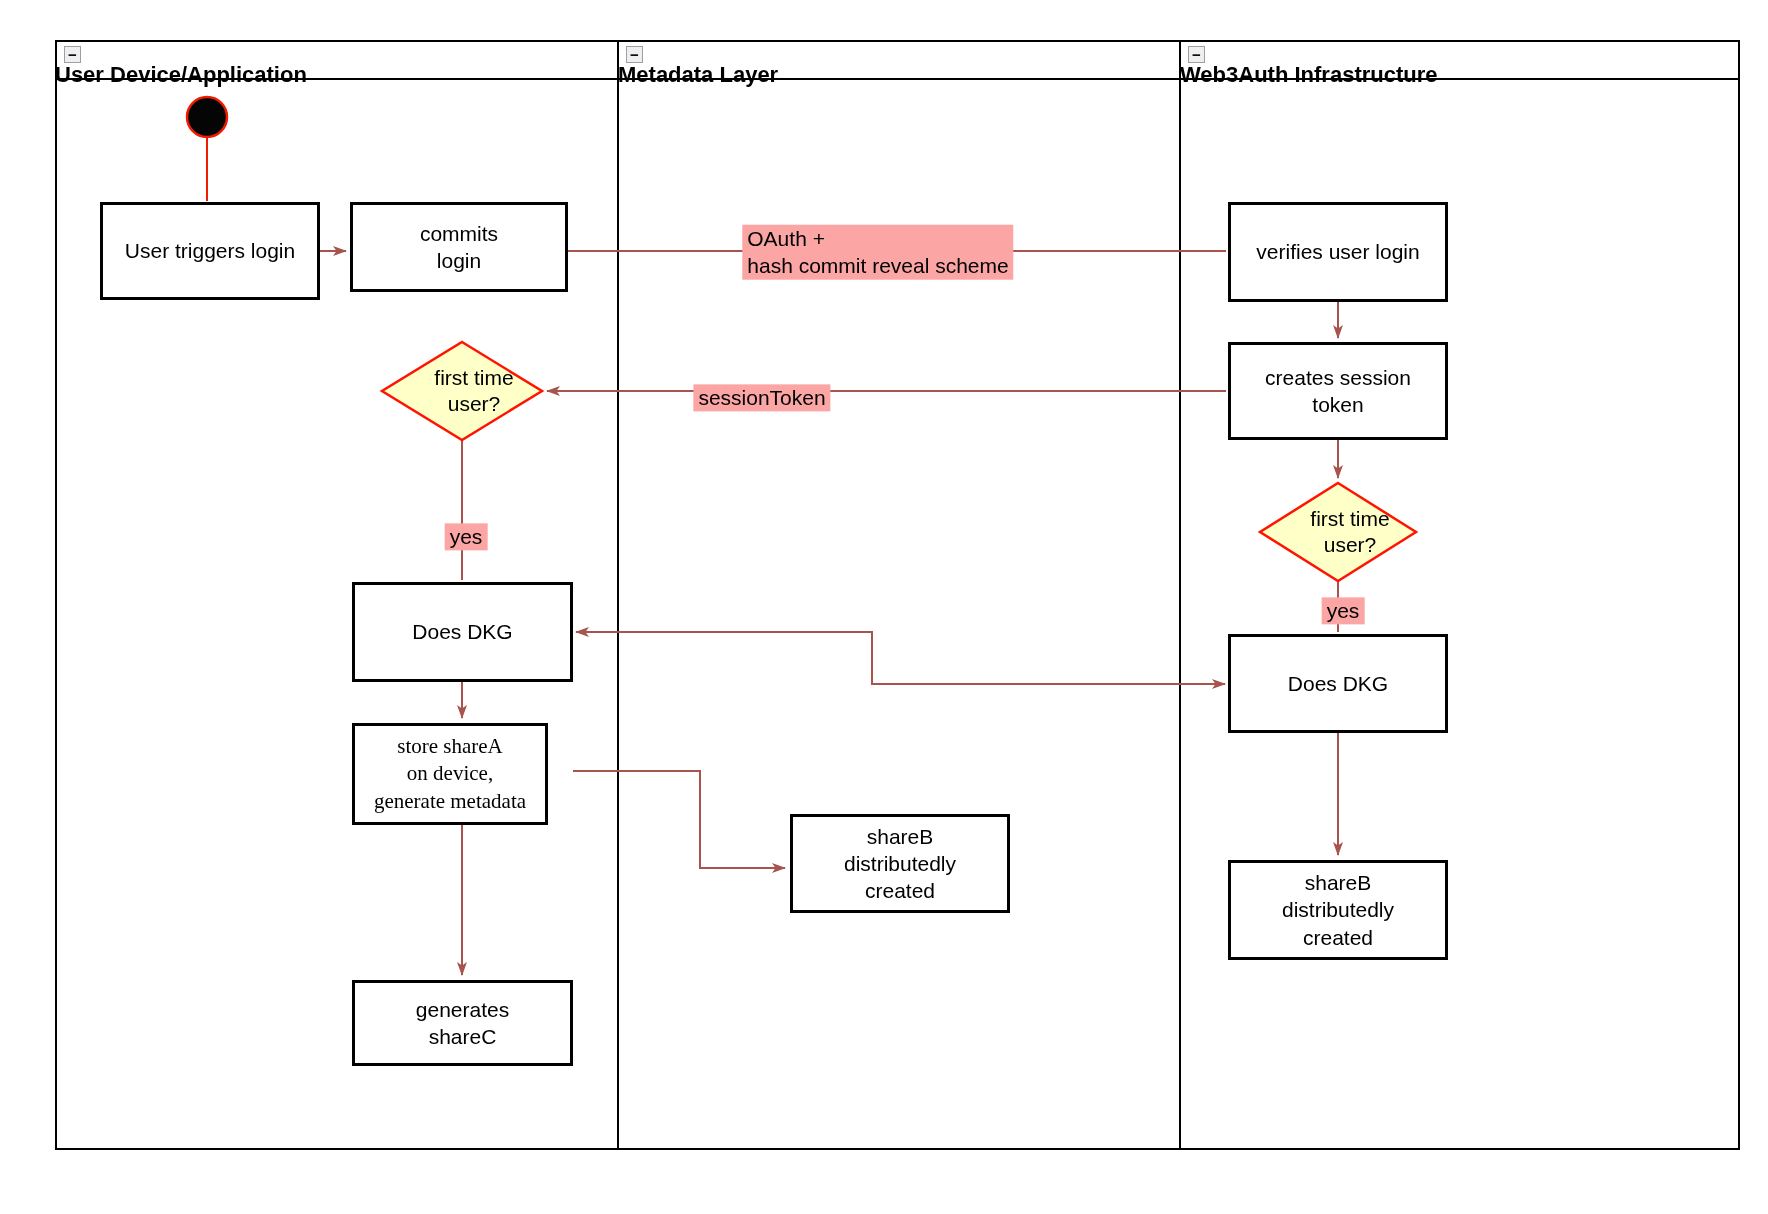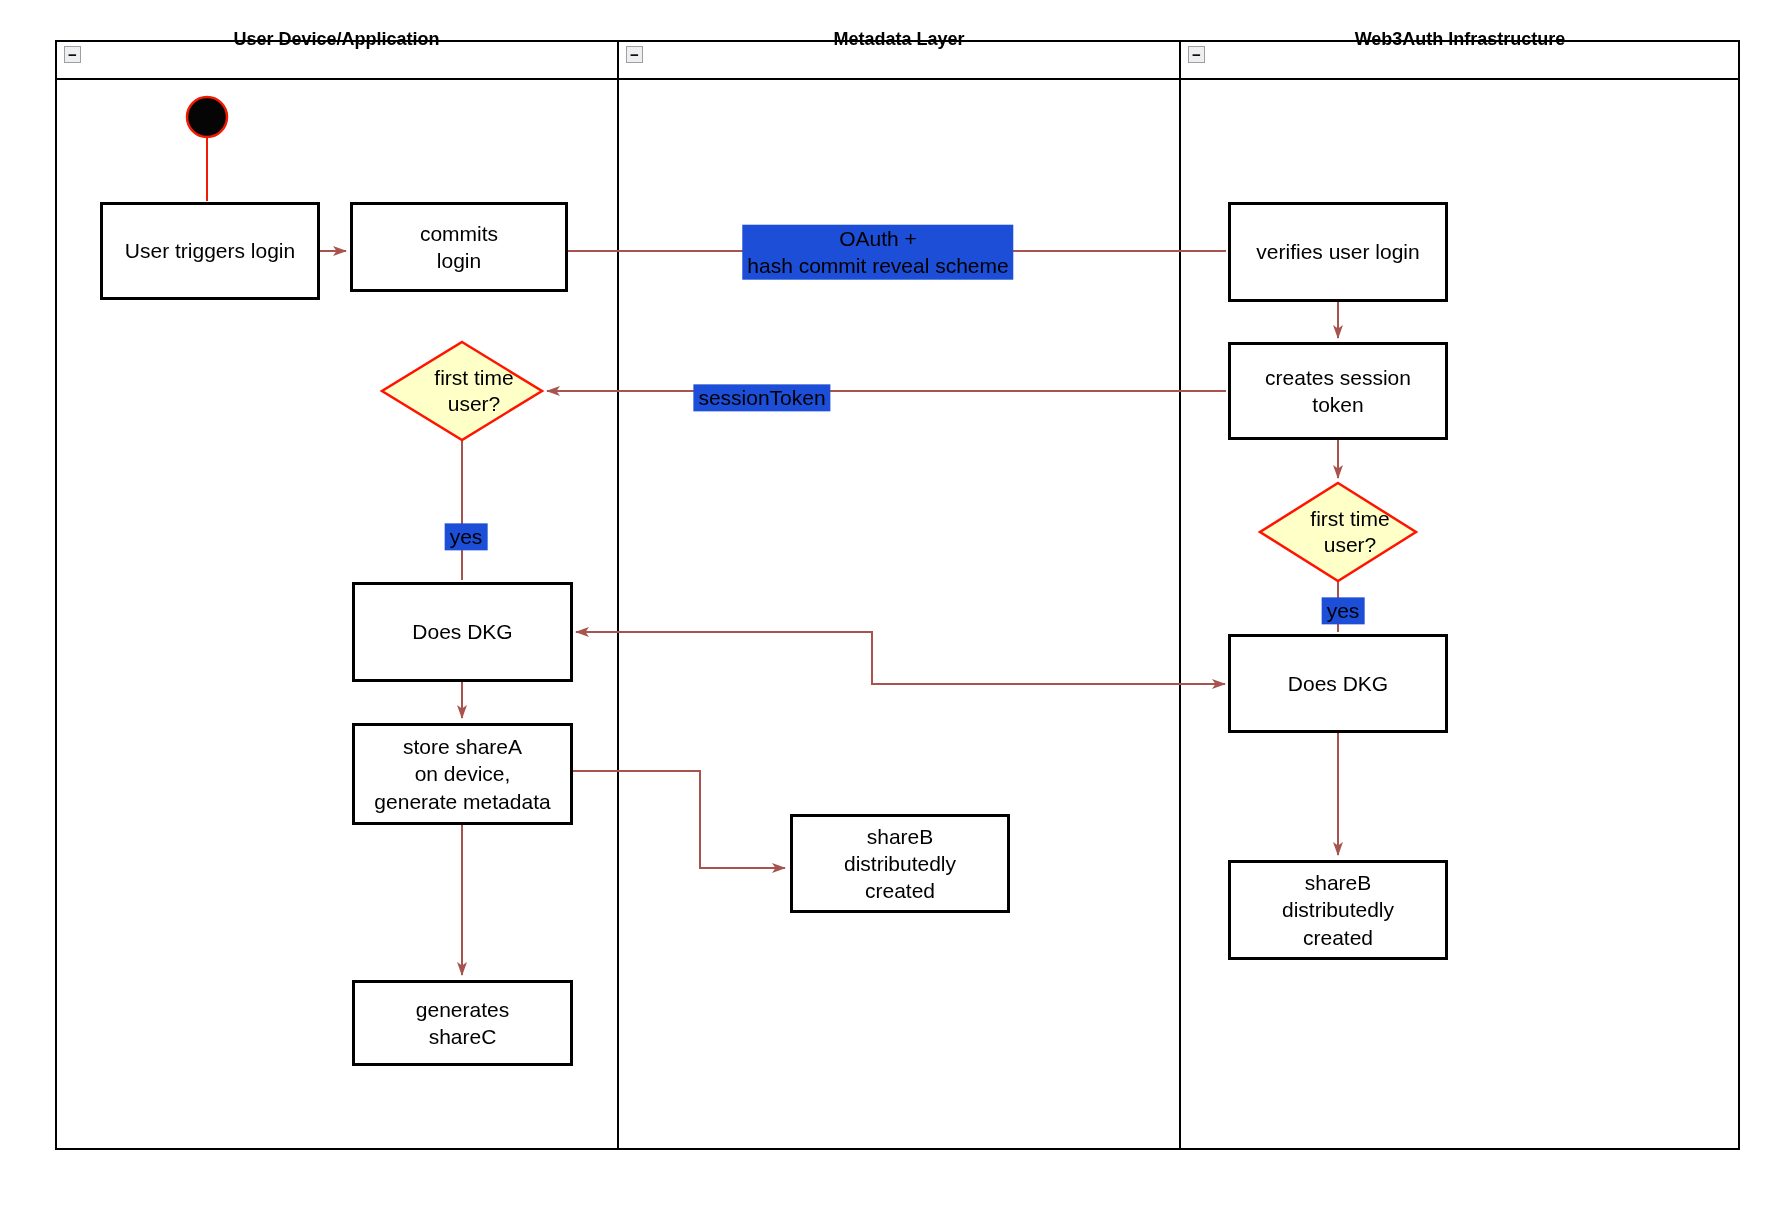--- a/index.html
+++ b/index.html
@@ -5,38 +5,38 @@
   html,body{margin:0;padding:0;background:#ffffff;}
   #canvas{
     position:relative;width:1768px;height:1214px;background:#ffffff;
     font-family:"Liberation Sans", sans-serif;color:#000;overflow:hidden;
   }
   
   .pool{position:absolute;left:55px;top:40px;width:1685px;height:1110px;
         border:2px solid #000;box-sizing:border-box;z-index:1;}
   .lane-divider{position:absolute;top:40px;width:2px;height:1110px;background:#000;z-index:1;}
   .header-line{position:absolute;left:55px;top:78px;width:1685px;height:2px;background:#000;z-index:1;}
-  .lane-title{position:absolute;top:29px;font-size:18px;font-weight:bold;text-align:center;z-index:2;}
+  .lane-title{position:absolute;top:62px;font-size:22px;font-weight:bold;z-index:2;}
   .collapse-btn{position:absolute;top:46px;width:17px;height:17px;background:#efefef;
         border:1px solid #9aa0a6;box-sizing:border-box;display:flex;align-items:center;
         justify-content:center;font-size:15px;font-weight:bold;line-height:1;z-index:3;cursor:pointer;}
   
   #edges{position:absolute;left:0;top:0;z-index:4;}
   .edge{stroke:#A8544E;stroke-width:2;fill:none;}
   .edge-red{stroke:#F01B00;stroke-width:2;fill:none;}
   .decision{fill:#FFFFC8;stroke:#FF1400;stroke-width:2.5;}
   .start-node{fill:#050505;stroke:#F01B00;stroke-width:2.5;}
   
   .node{position:absolute;background:#fff;border:3px solid #000;box-sizing:border-box;
         display:flex;align-items:center;justify-content:center;text-align:center;
         font-size:21px;line-height:1.3;white-space:pre-line;z-index:5;}
   .diamond-label{position:absolute;transform:translate(-50%,-50%);text-align:center;
         font-size:21px;line-height:1.25;white-space:pre-line;z-index:6;margin-left:12px;}
-  .edge-label{position:absolute;transform:translate(-50%,-50%);background:#1d4ed8;
-        padding:0 5px;text-align:center;font-size:21px;line-height:1.3;
+  .edge-label{position:absolute;transform:translate(-50%,-50%);background:#fca5a5;
+        padding:0 5px;text-align:left;font-size:21px;line-height:1.3;
         white-space:pre-line;z-index:6;}
 </style>
 </head>
 <body>
 
 <div id="canvas">
 
   <div class="pool"></div>
   <div class="lane-divider" style="left:617px;"></div>
   <div class="lane-divider" style="left:1179px;"></div>
@@ -107,21 +107,21 @@
   <div class="node" style="left:1228px;top:342px;width:220px;height:98px;">
     <span>creates session
 token</span>
   </div>
   <div class="node" style="left:352px;top:582px;width:221px;height:100px;">
     <span>Does DKG</span>
   </div>
   <div class="node" style="left:1228px;top:634px;width:220px;height:99px;">
     <span>Does DKG</span>
   </div>
-  <div class="node" style="left:352px;top:723px;width:221px;height:102px;">
+  <div class="node" style="left:352px;top:723px;width:196px;height:102px;font-family:Liberation Serif, serif;">
     <span>store shareA
 on device,
 generate metadata</span>
   </div>
   <div class="node" style="left:790px;top:814px;width:220px;height:99px;">
     <span>shareB
 distributedly
 created</span>
   </div>
   <div class="node" style="left:1228px;top:860px;width:220px;height:100px;">

